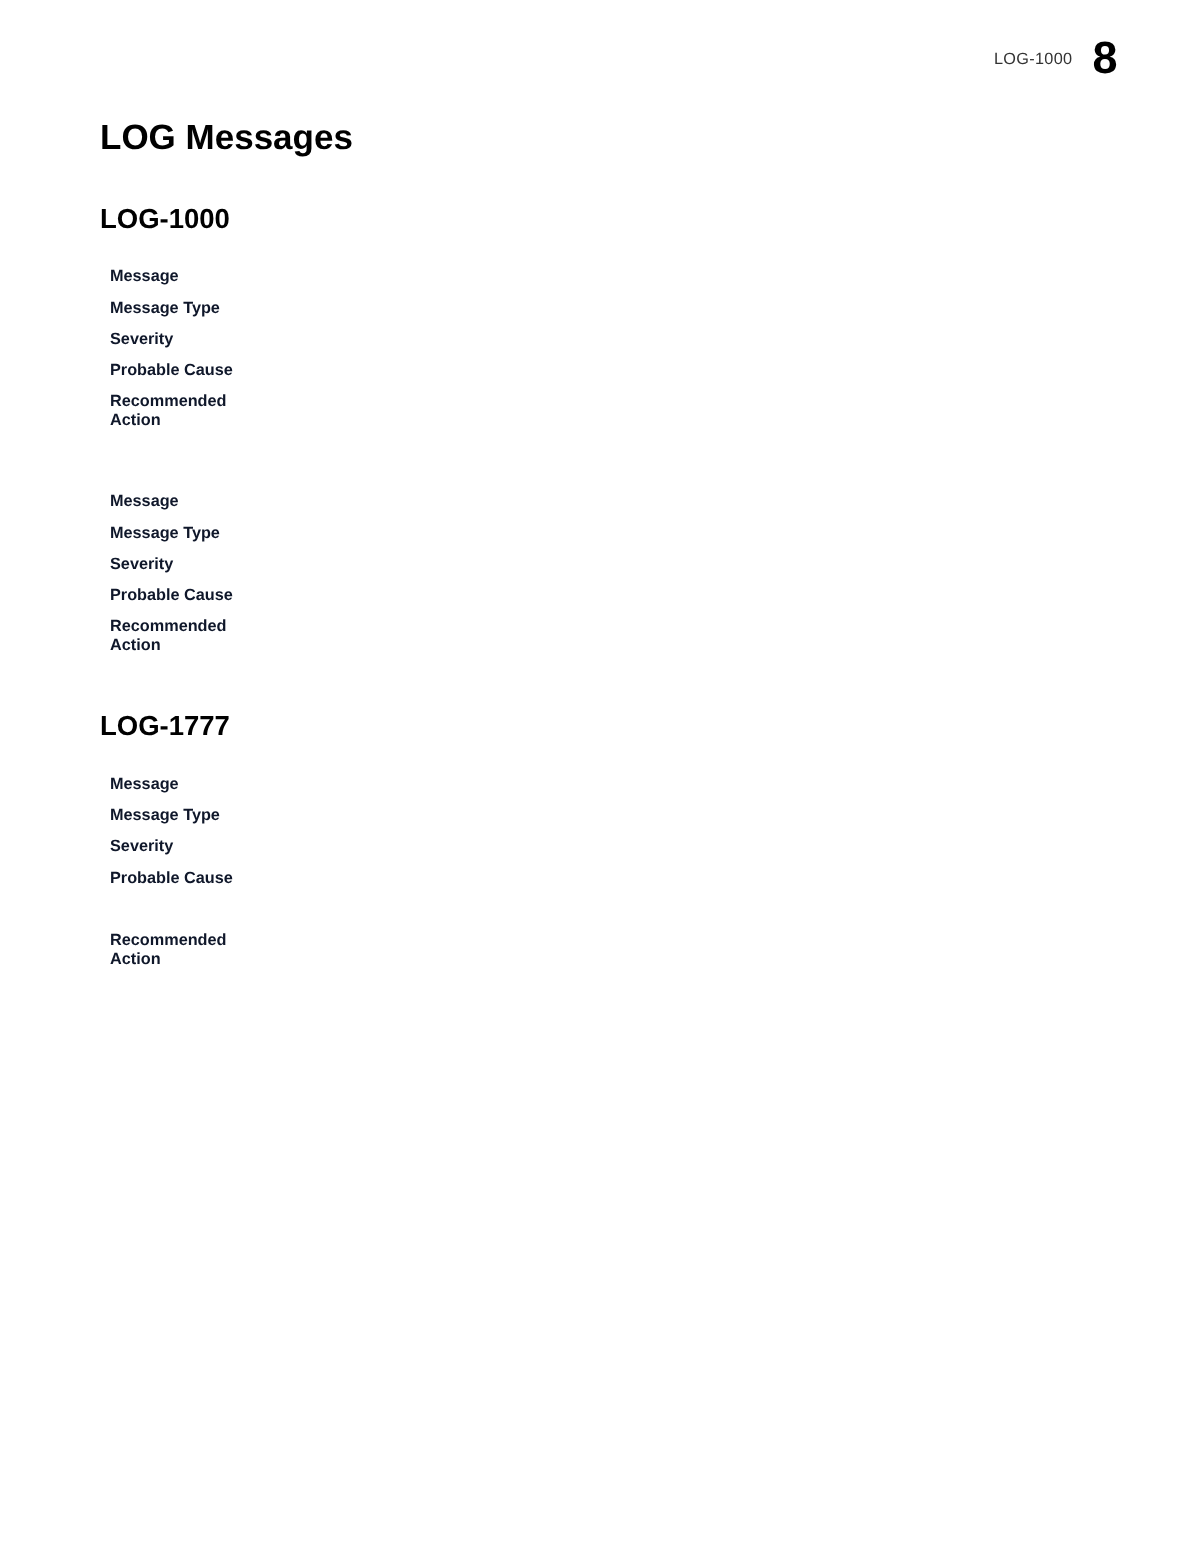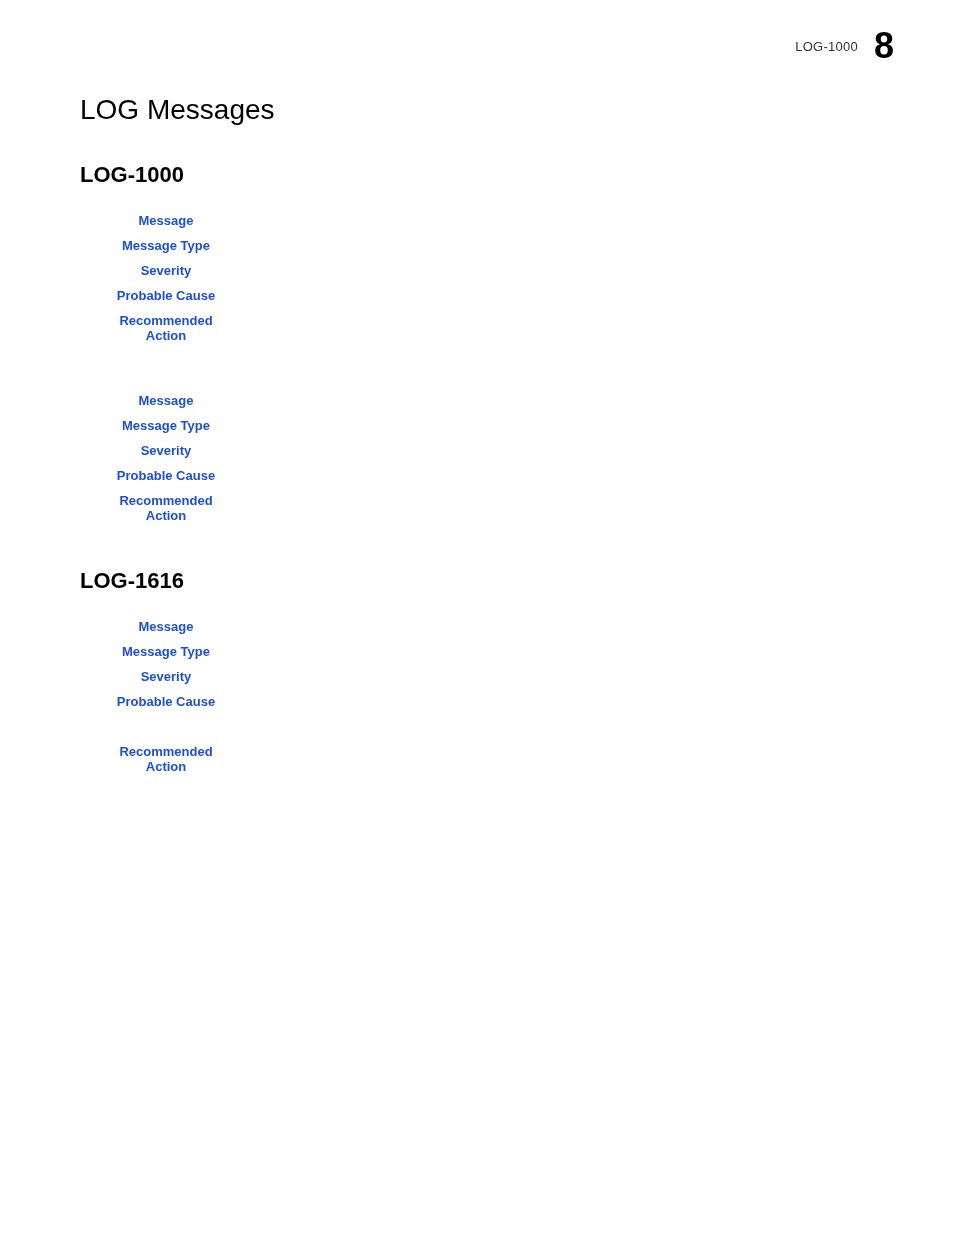--- a/index.html
+++ b/index.html
@@ -37,21 +37,21 @@
       color: #000;
       line-height: 1;
     }
 
     .page-content {
       padding: 20px 80px 60px 80px;
     }
 
     .main-title {
       font-size: 28px;
-      font-weight: normal;
+      font-weight: bold;
       margin-bottom: 36px;
       color: #000;
     }
 
     .log-section {
       margin-bottom: 40px;
     }
 
     .log-title {
       font-size: 22px;
@@ -67,24 +67,24 @@
     }
 
     .log-table tr td {
       padding: 5px 8px;
       font-size: 13px;
       vertical-align: top;
     }
 
     .log-table tr td:first-child {
       font-weight: bold;
-      text-align: center;
+      text-align: left;
       width: 180px;
       padding-right: 16px;
-      color: #1d4ed8;
+      color: #0f172a;
     }
 
     .log-table tr td:last-child {
       color: #000;
     }
   </style>
 </head>
 <body>
 
 <div class="page-header">
@@ -144,21 +144,21 @@
       </tr>
       <tr>
         <td>Recommended<br>Action</td>
         <td></td>
       </tr>
     </tbody>
       </table>
   </div>
 
   <div id="section-log-1002" class="log-section">
-    <h2 class="log-title">LOG-1616</h2>
+    <h2 class="log-title">LOG-1777</h2>
     <table class="log-table">
       <tbody>
           <tr>
         <td>Message</td>
         <td></td>
       </tr>
       <tr>
         <td>Message Type</td>
         <td></td>
       </tr>

